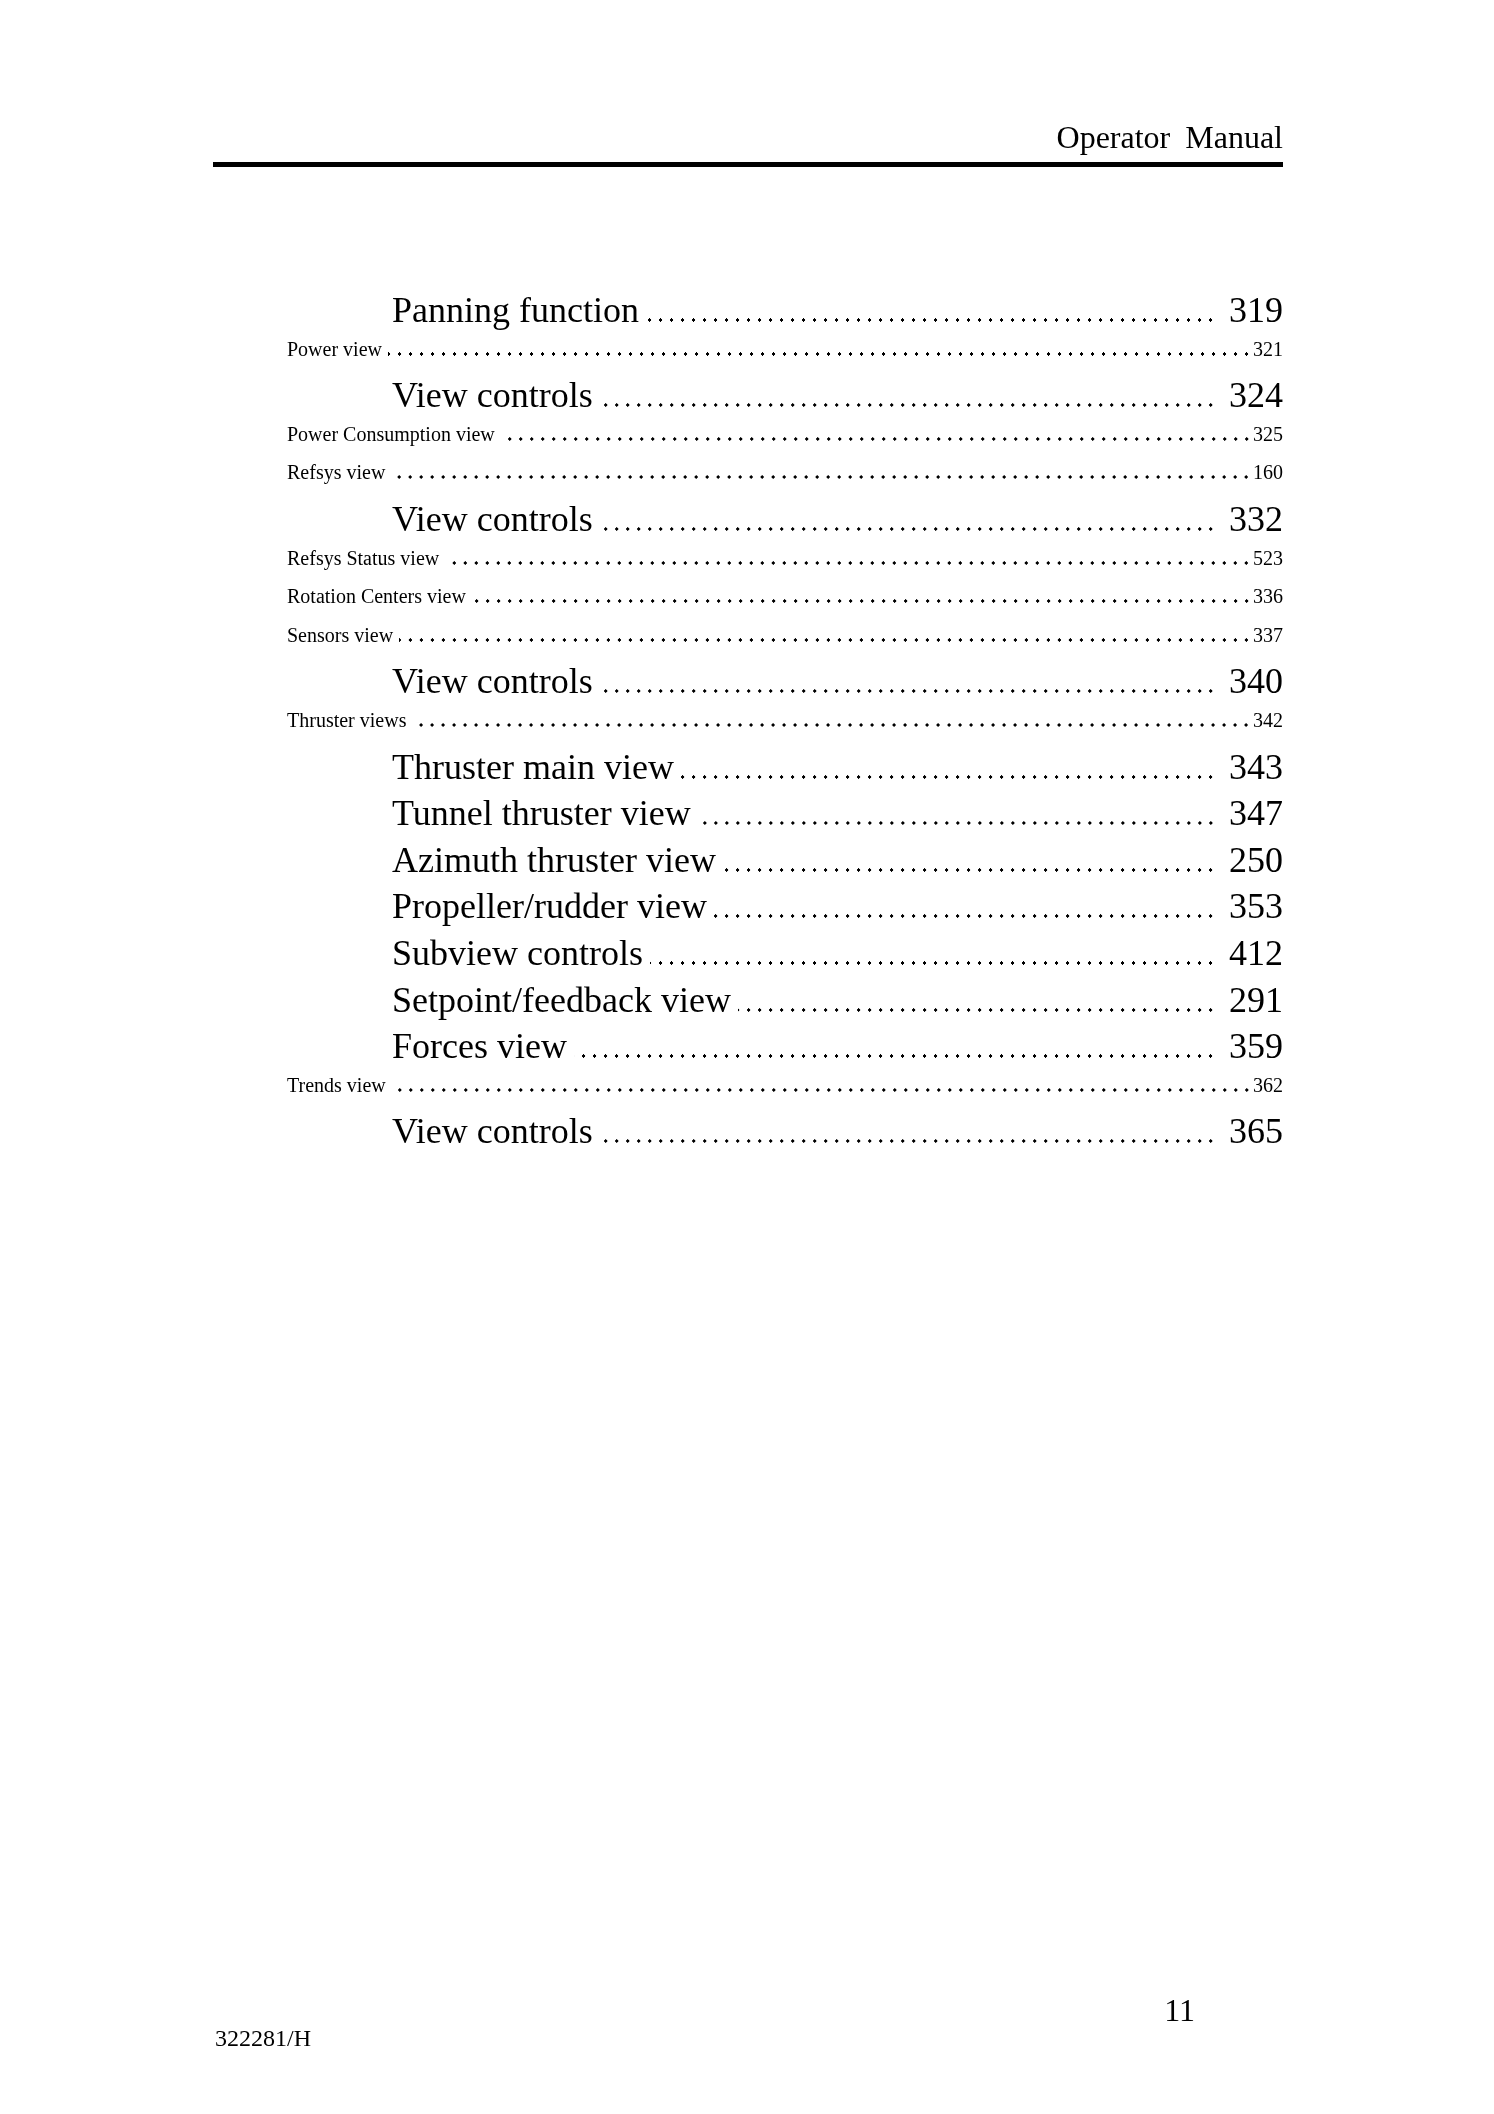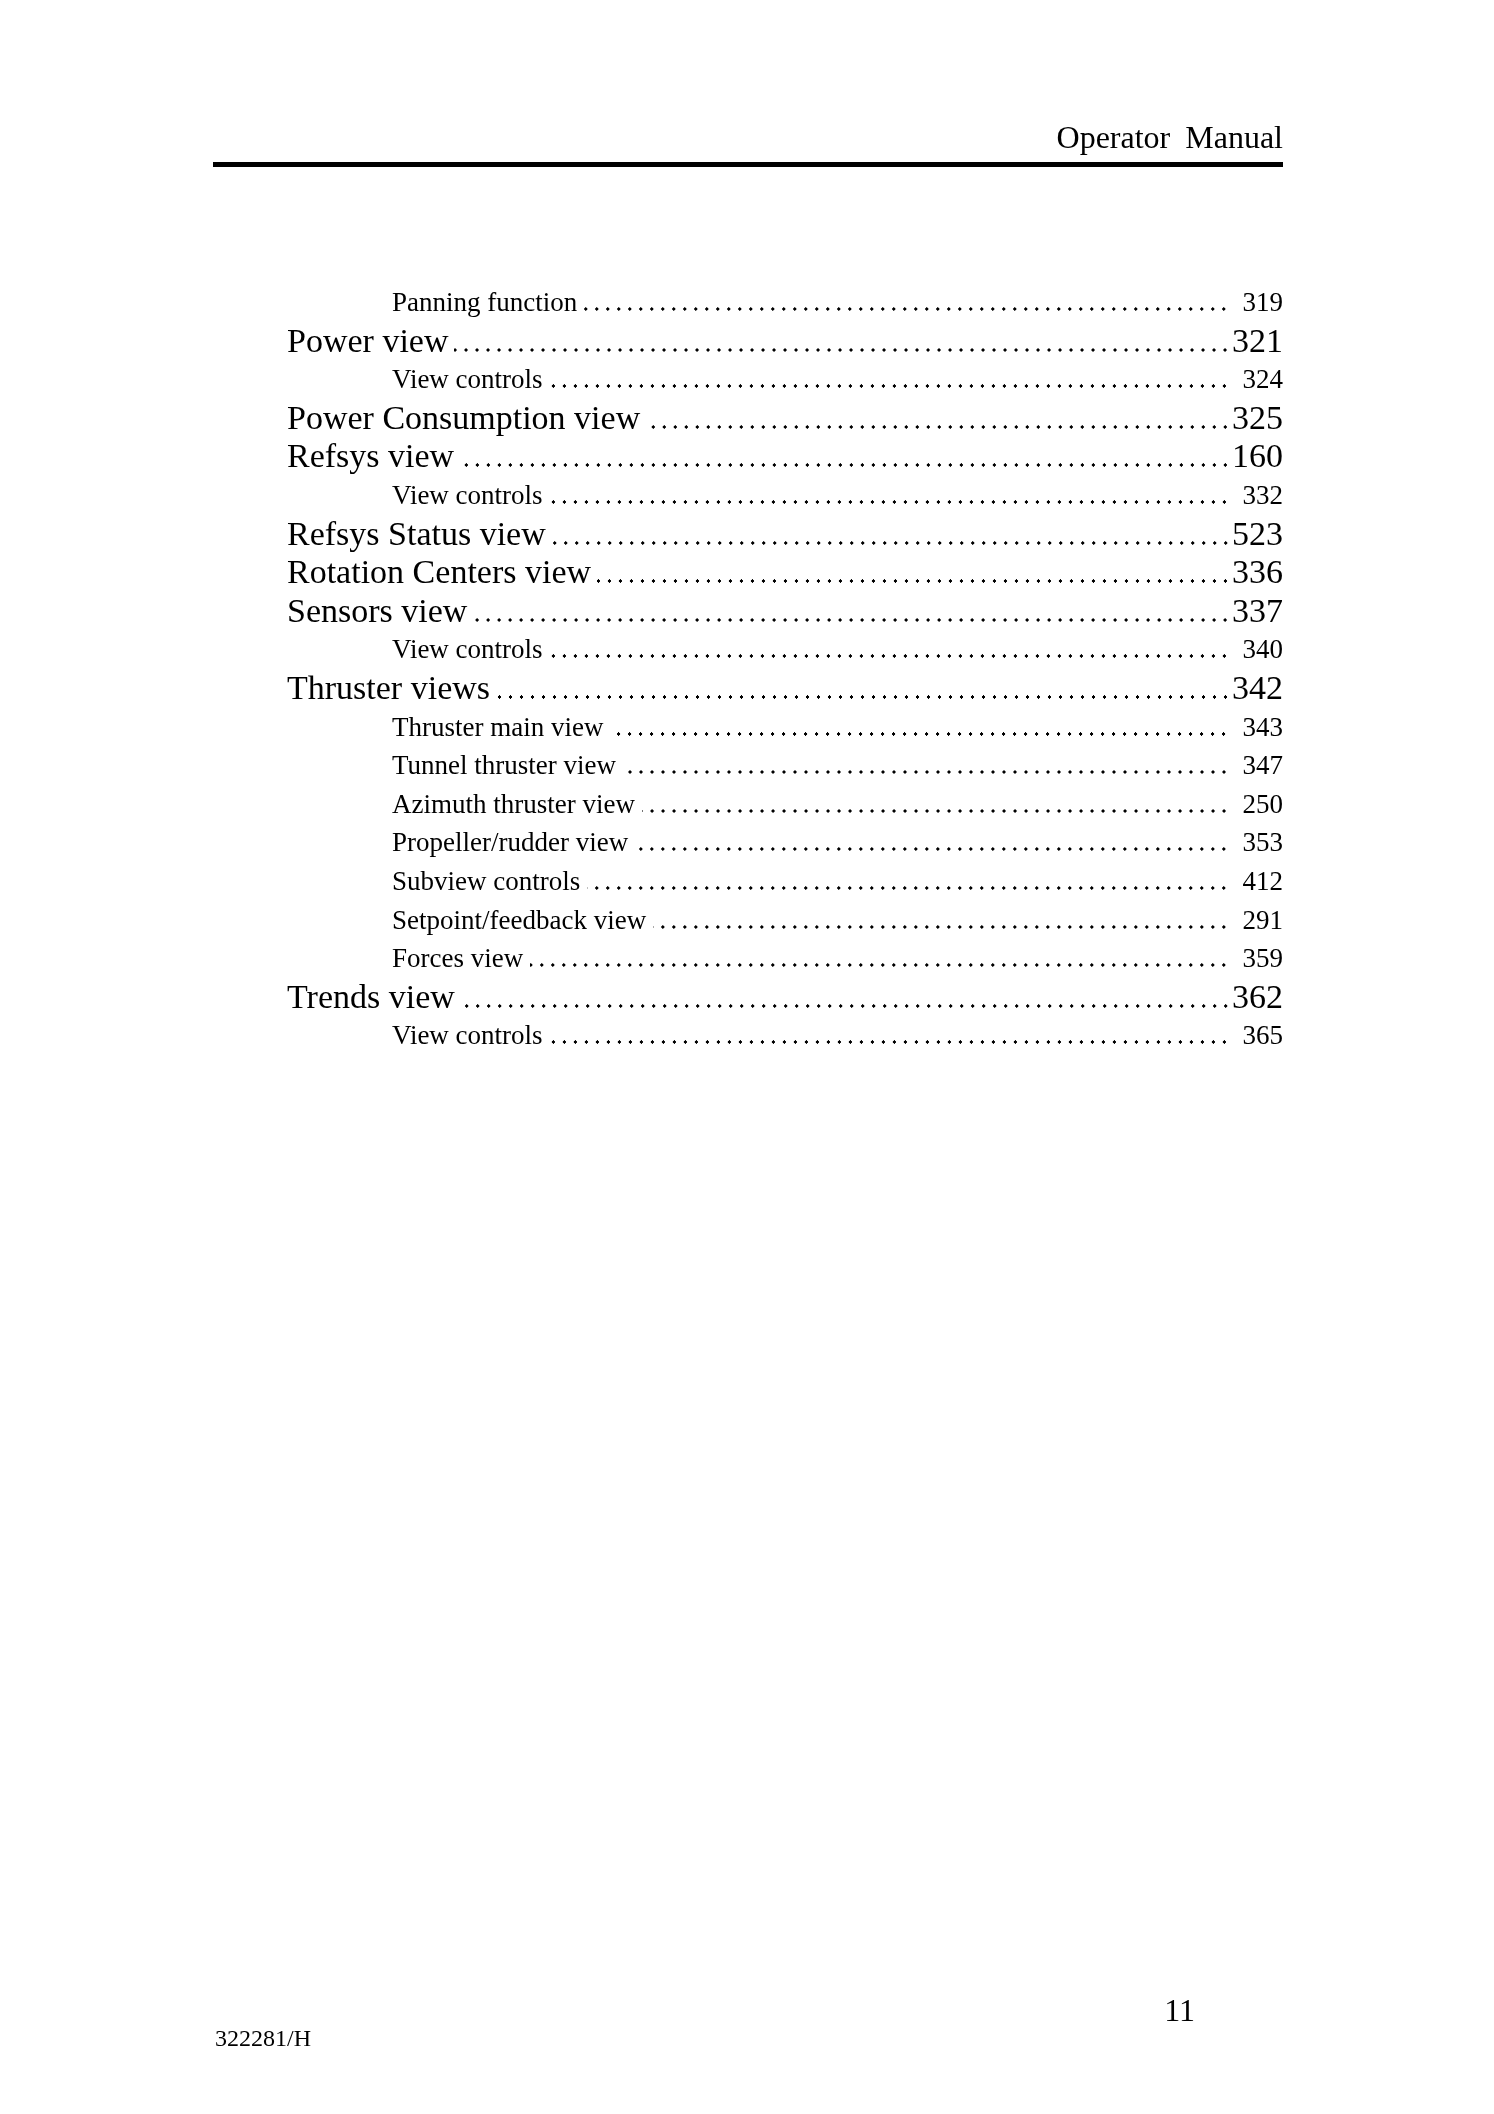--- a/index.html
+++ b/index.html
@@ -44,25 +44,26 @@
     top: 283px;
   }
   .toc-row {
     display: flex;
     align-items: baseline;
     height: 38.6px;
     cursor: default;
   }
   .toc-row.level-1 {
     padding-left: 74px;
-    font-size: 34px;
+    font-size: 20px;
   }
   .toc-row.level-2 {
     padding-left: 179px;
-    font-size: 27px;
+    font-size: 36px;
+    margin-top: 8px;
   }
   .toc-label, .toc-page {
     white-space: nowrap;
     line-height: 38.6px;
   }
   .toc-leader {
     flex: 1 1 auto;
     height: 4px;
     background-image: radial-gradient(circle, #000 1.5px, transparent 1.7px);
     background-size: 11px 4px;

